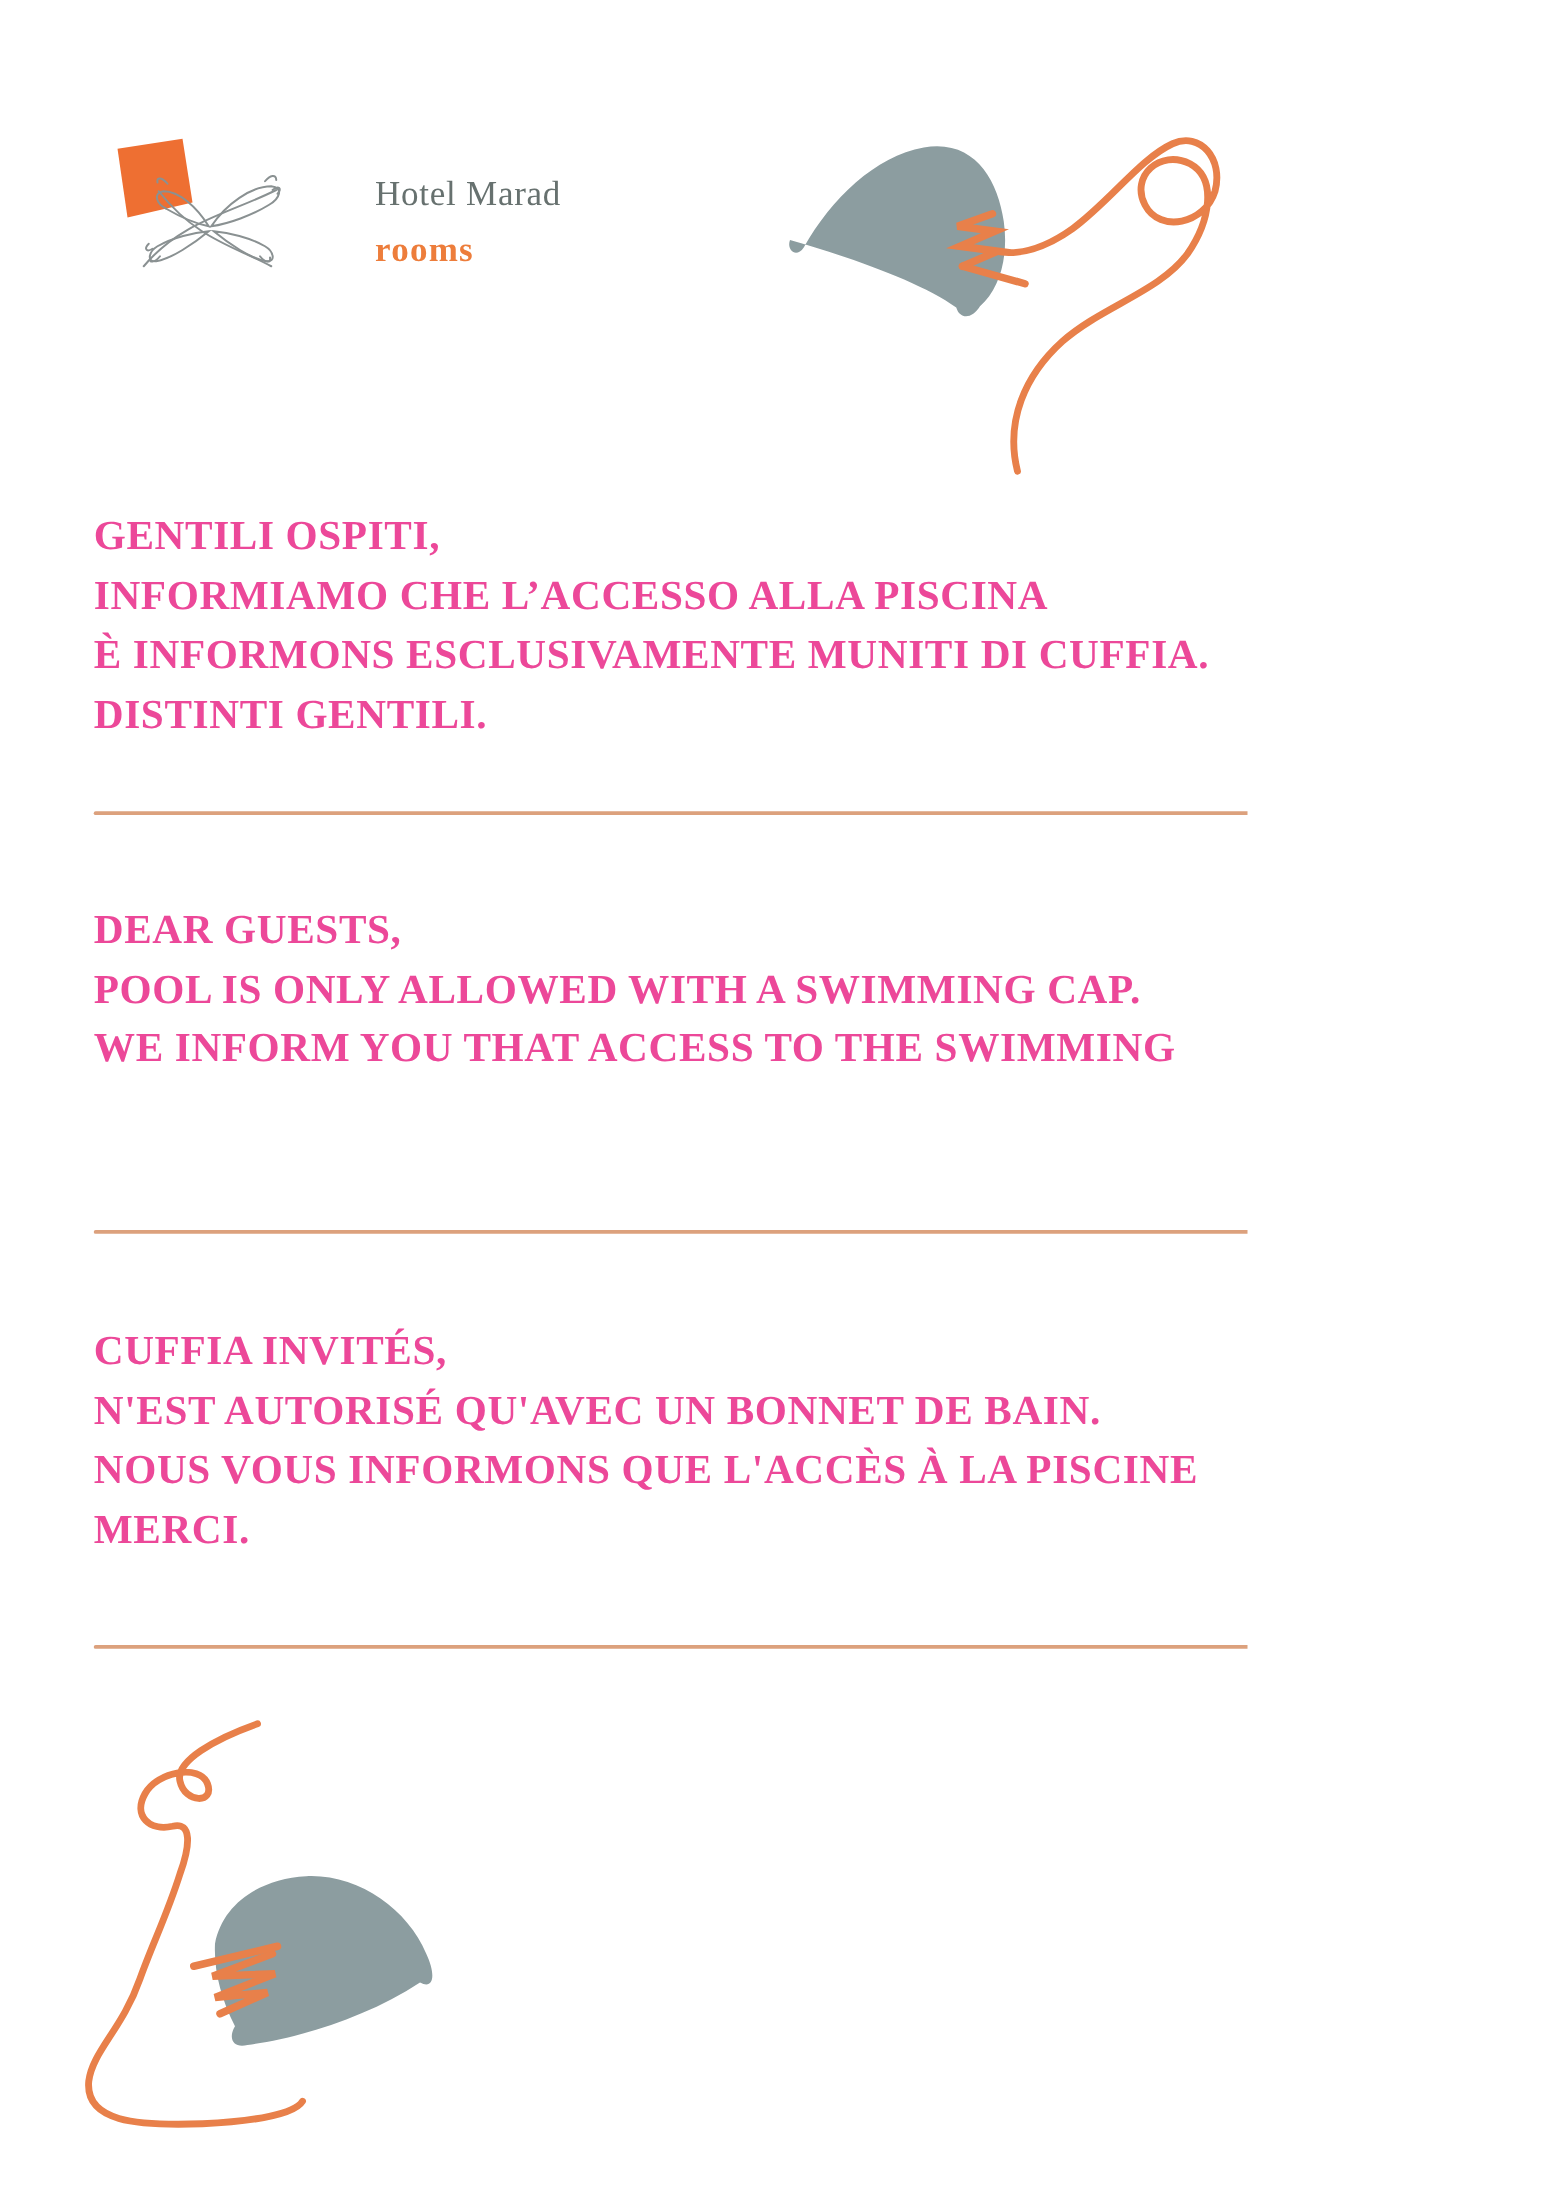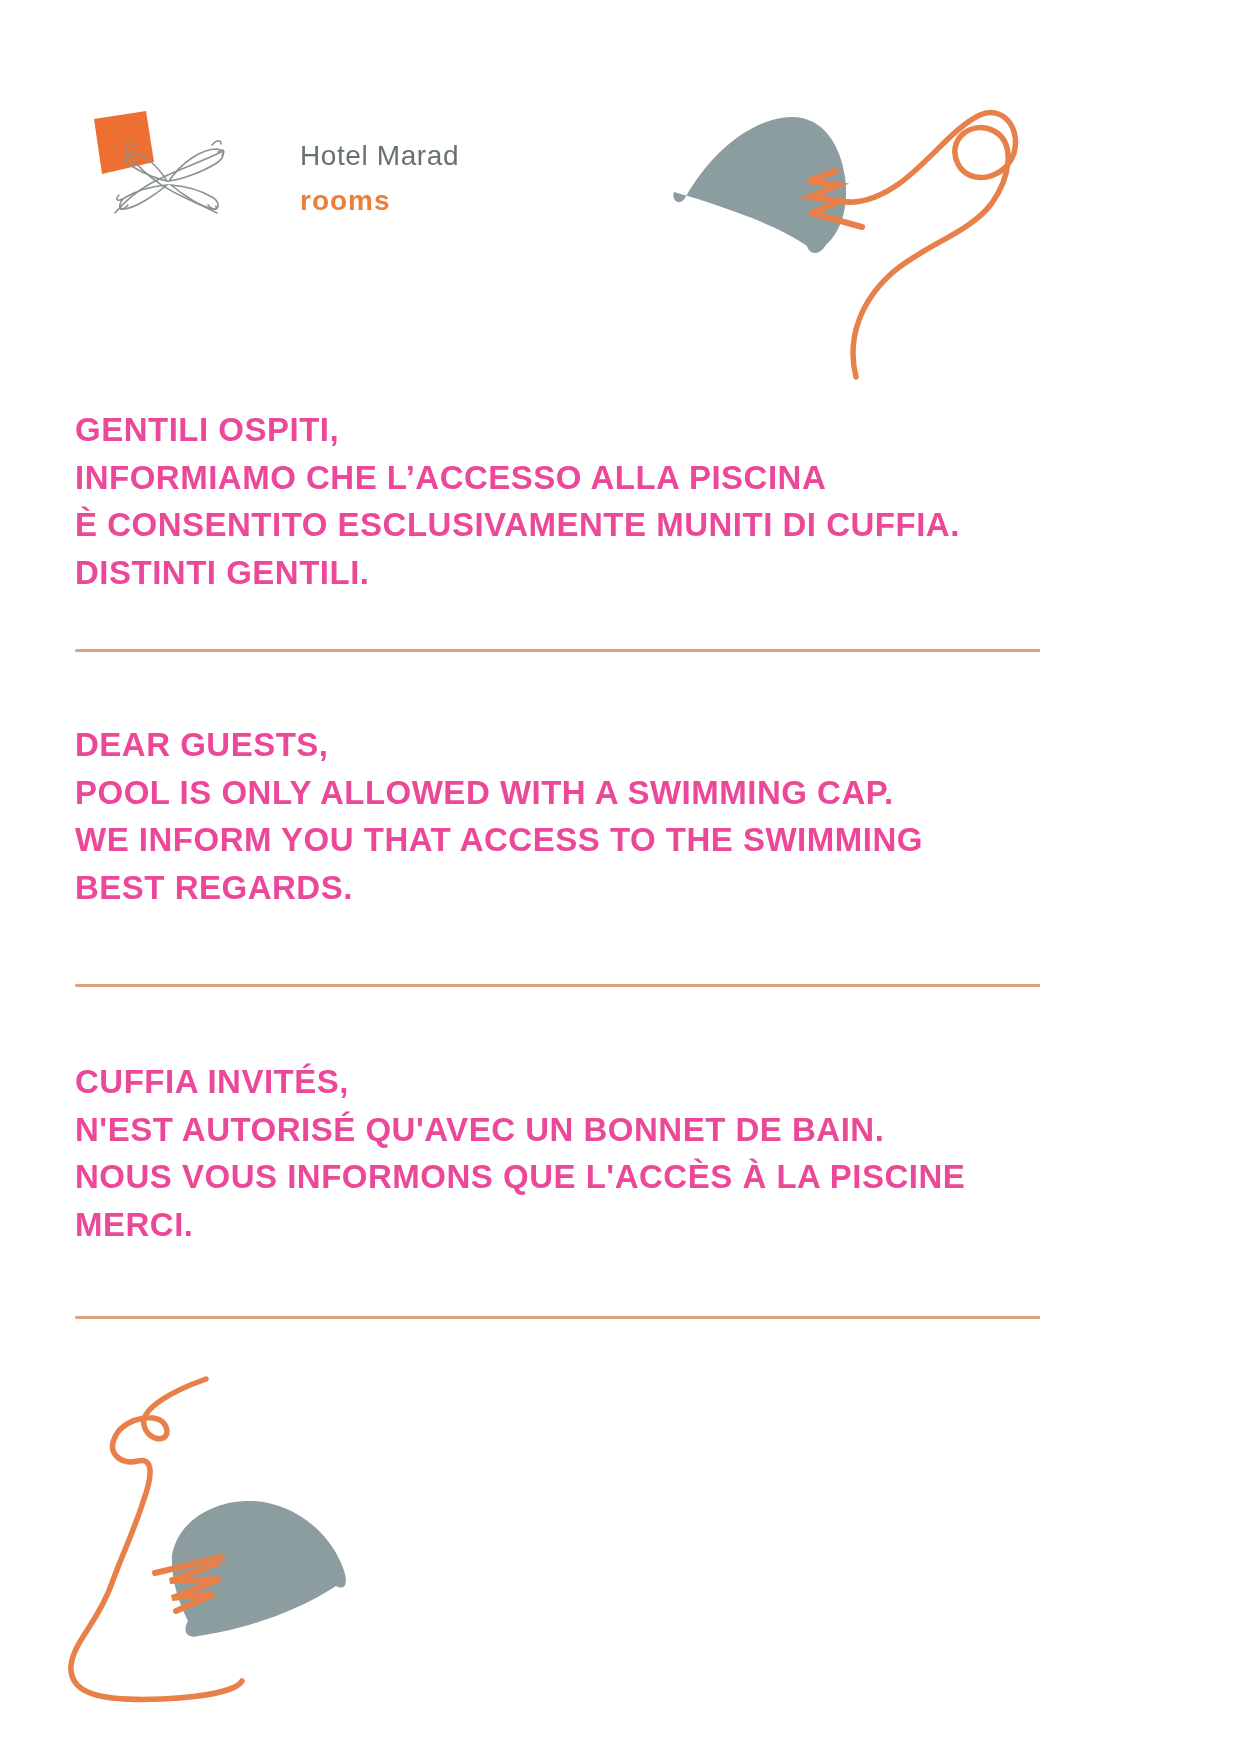--- a/index.html
+++ b/index.html
@@ -1,22 +1,21 @@
 <!DOCTYPE html>
 <html><head>
 <meta charset="utf-8">
 <style>
   html,body{margin:0;padding:0;background:#ffffff;}
   .page{
     position:relative;
     width:998px;height:1754px;
     background:#ffffff;
     overflow:hidden;
-    font-family:Liberation Sans, sans-serif;
-    padding-left:42px;
+    font-family:Liberation Serif, serif;
   }
   
   .logo-mark{position:absolute;left:75px;top:95px;width:160px;height:135px;}
   .logo-text{position:absolute;left:300px;top:141px;line-height:1.05;}
   .hotel-name{
     font-size:28px;color:#67716F;letter-spacing:0.6px;font-weight:400;
   }
   .hotel-sub{
     font-size:28px;color:#ED7D3B;font-weight:700;letter-spacing:1px;margin-top:16px;
   }
@@ -79,31 +78,30 @@
       <path d="M 238,128 L 288,142"></path>
     </g>
     <path d="M 282,292 C 272,252 288,215 318,188 C 350,160 396,148 418,118 C 436,92 442,58 420,46
          C 396,34 372,56 384,79 C 396,102 432,94 440,68 C 447,42 428,20 406,30
          C 380,42 356,76 326,98 C 305,113 283,120 264,116" fill="none" stroke="#E8804A" stroke-width="5.5" stroke-linecap="round"></path>
   </svg>
 
   <section class="notice" id="notice-it">
     <div>GENTILI OSPITI,</div>
     <div>INFORMIAMO CHE L’ACCESSO ALLA PISCINA</div>
-    <div>È CONSENTITO ESCLUSIVAMENTE MUNITI DI CUFFIA.</div>
+    <div>È INFORMONS ESCLUSIVAMENTE MUNITI DI CUFFIA.</div>
     <div>DISTINTI GENTILI.</div>
   </section>
 
   <div class="divider" id="divider-1"></div>
 
   <section class="notice" id="notice-en">
     <div>DEAR GUESTS,</div>
     <div>POOL IS ONLY ALLOWED WITH A SWIMMING CAP.</div>
     <div>WE INFORM YOU THAT ACCESS TO THE SWIMMING</div>
-    <div>BEST REGARDS.</div>
   </section>
 
   <div class="divider" id="divider-2"></div>
 
   <section class="notice" id="notice-fr">
     <div>CUFFIA INVITÉS,</div>
     <div>N'EST AUTORISÉ QU'AVEC UN BONNET DE BAIN.</div>
     <div>NOUS VOUS INFORMONS QUE L'ACCÈS À LA PISCINE</div>
     <div>MERCI.</div>
   </section>

